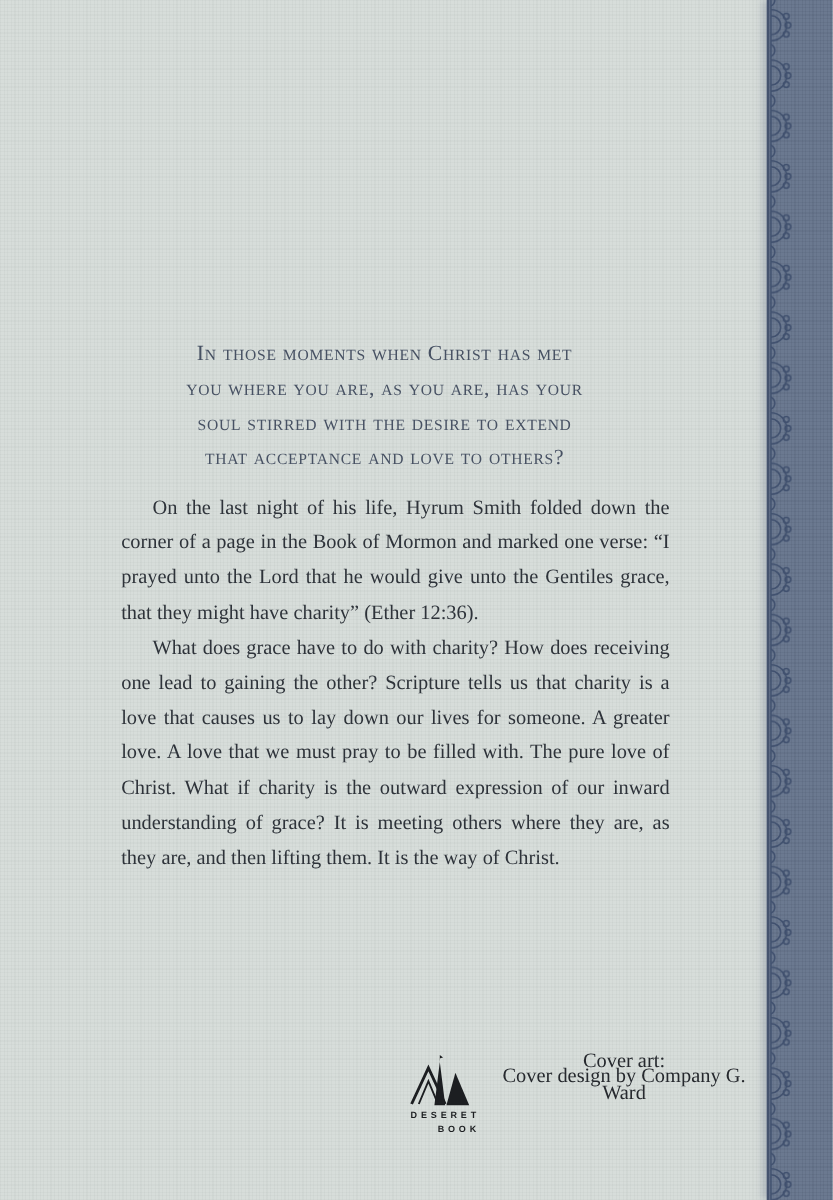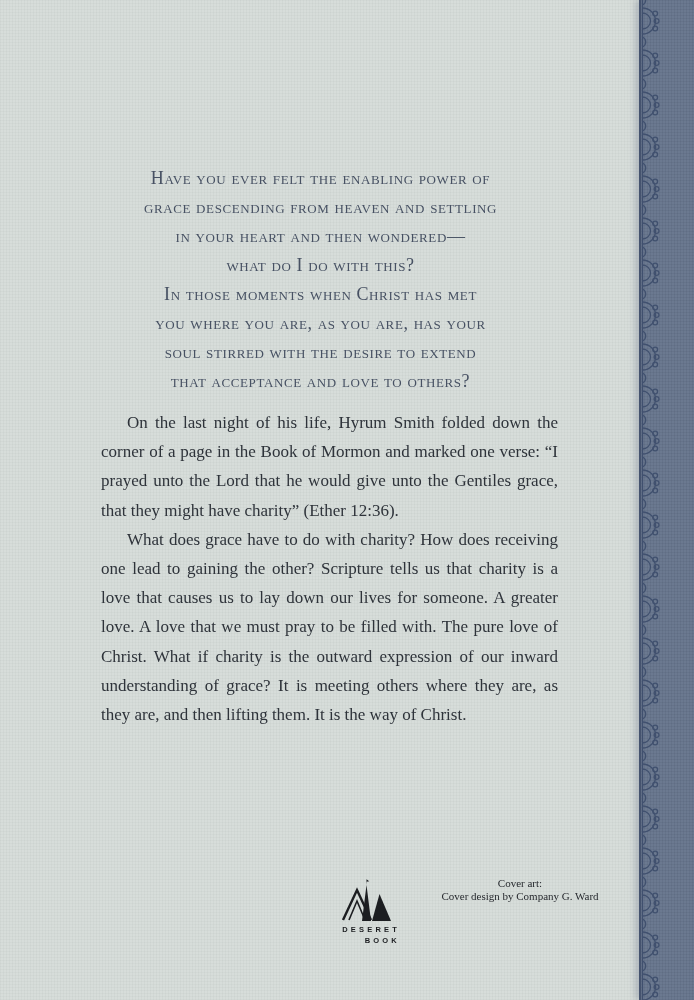--- a/index.html
+++ b/index.html
@@ -52,34 +52,30 @@
   .logo-mark{display:block;margin:0 auto 2px auto;}
   .wordmark{
     font-family:"Liberation Sans", sans-serif;
     font-size:7.5px;font-weight:bold;
     letter-spacing:3.2px;line-height:11px;
     color:#1c1e21;text-indent:3.2px;
   }
   .footer-credits{
     position:absolute;left:406px;top:877px;width:228px;
     text-align:center;
-    font-size:11px;line-height:13.4px;
+    font-size:17px;line-height:13.4px;
     color:#26292e;
   }
   .footer-credits .italic{font-style:italic;}
 </style>
 </head>
 <body>
 
 <div class="cover">
 
-  <div class="headline headline-1">Have you ever felt the enabling power of
-grace descending from heaven and settling
-in your heart and then wondered—
-what do I do with this?</div>
 
   <div class="headline headline-2">In those moments when Christ has met
 you where you are, as you are, has your
 soul stirred with the desire to extend
 that acceptance and love to others?</div>
 
   <div class="body-text">
     <p>On the last night of his life, Hyrum Smith folded down the corner of a page in the Book of Mormon and marked one verse: “I prayed unto the Lord that he would give unto the Gentiles grace, that they might have charity” (Ether 12:36).</p>
     <p>What does grace have to do with charity? How does receiving one lead to gaining the other? Scripture tells us that charity is a love that causes us to lay down our lives for someone. A greater love. A love that we must pray to be filled with. The pure love of Christ. What if charity is the outward expression of our inward understanding of grace? It is meeting others where they are, as they are, and then lifting them. It is the way of Christ.</p>
   </div>

